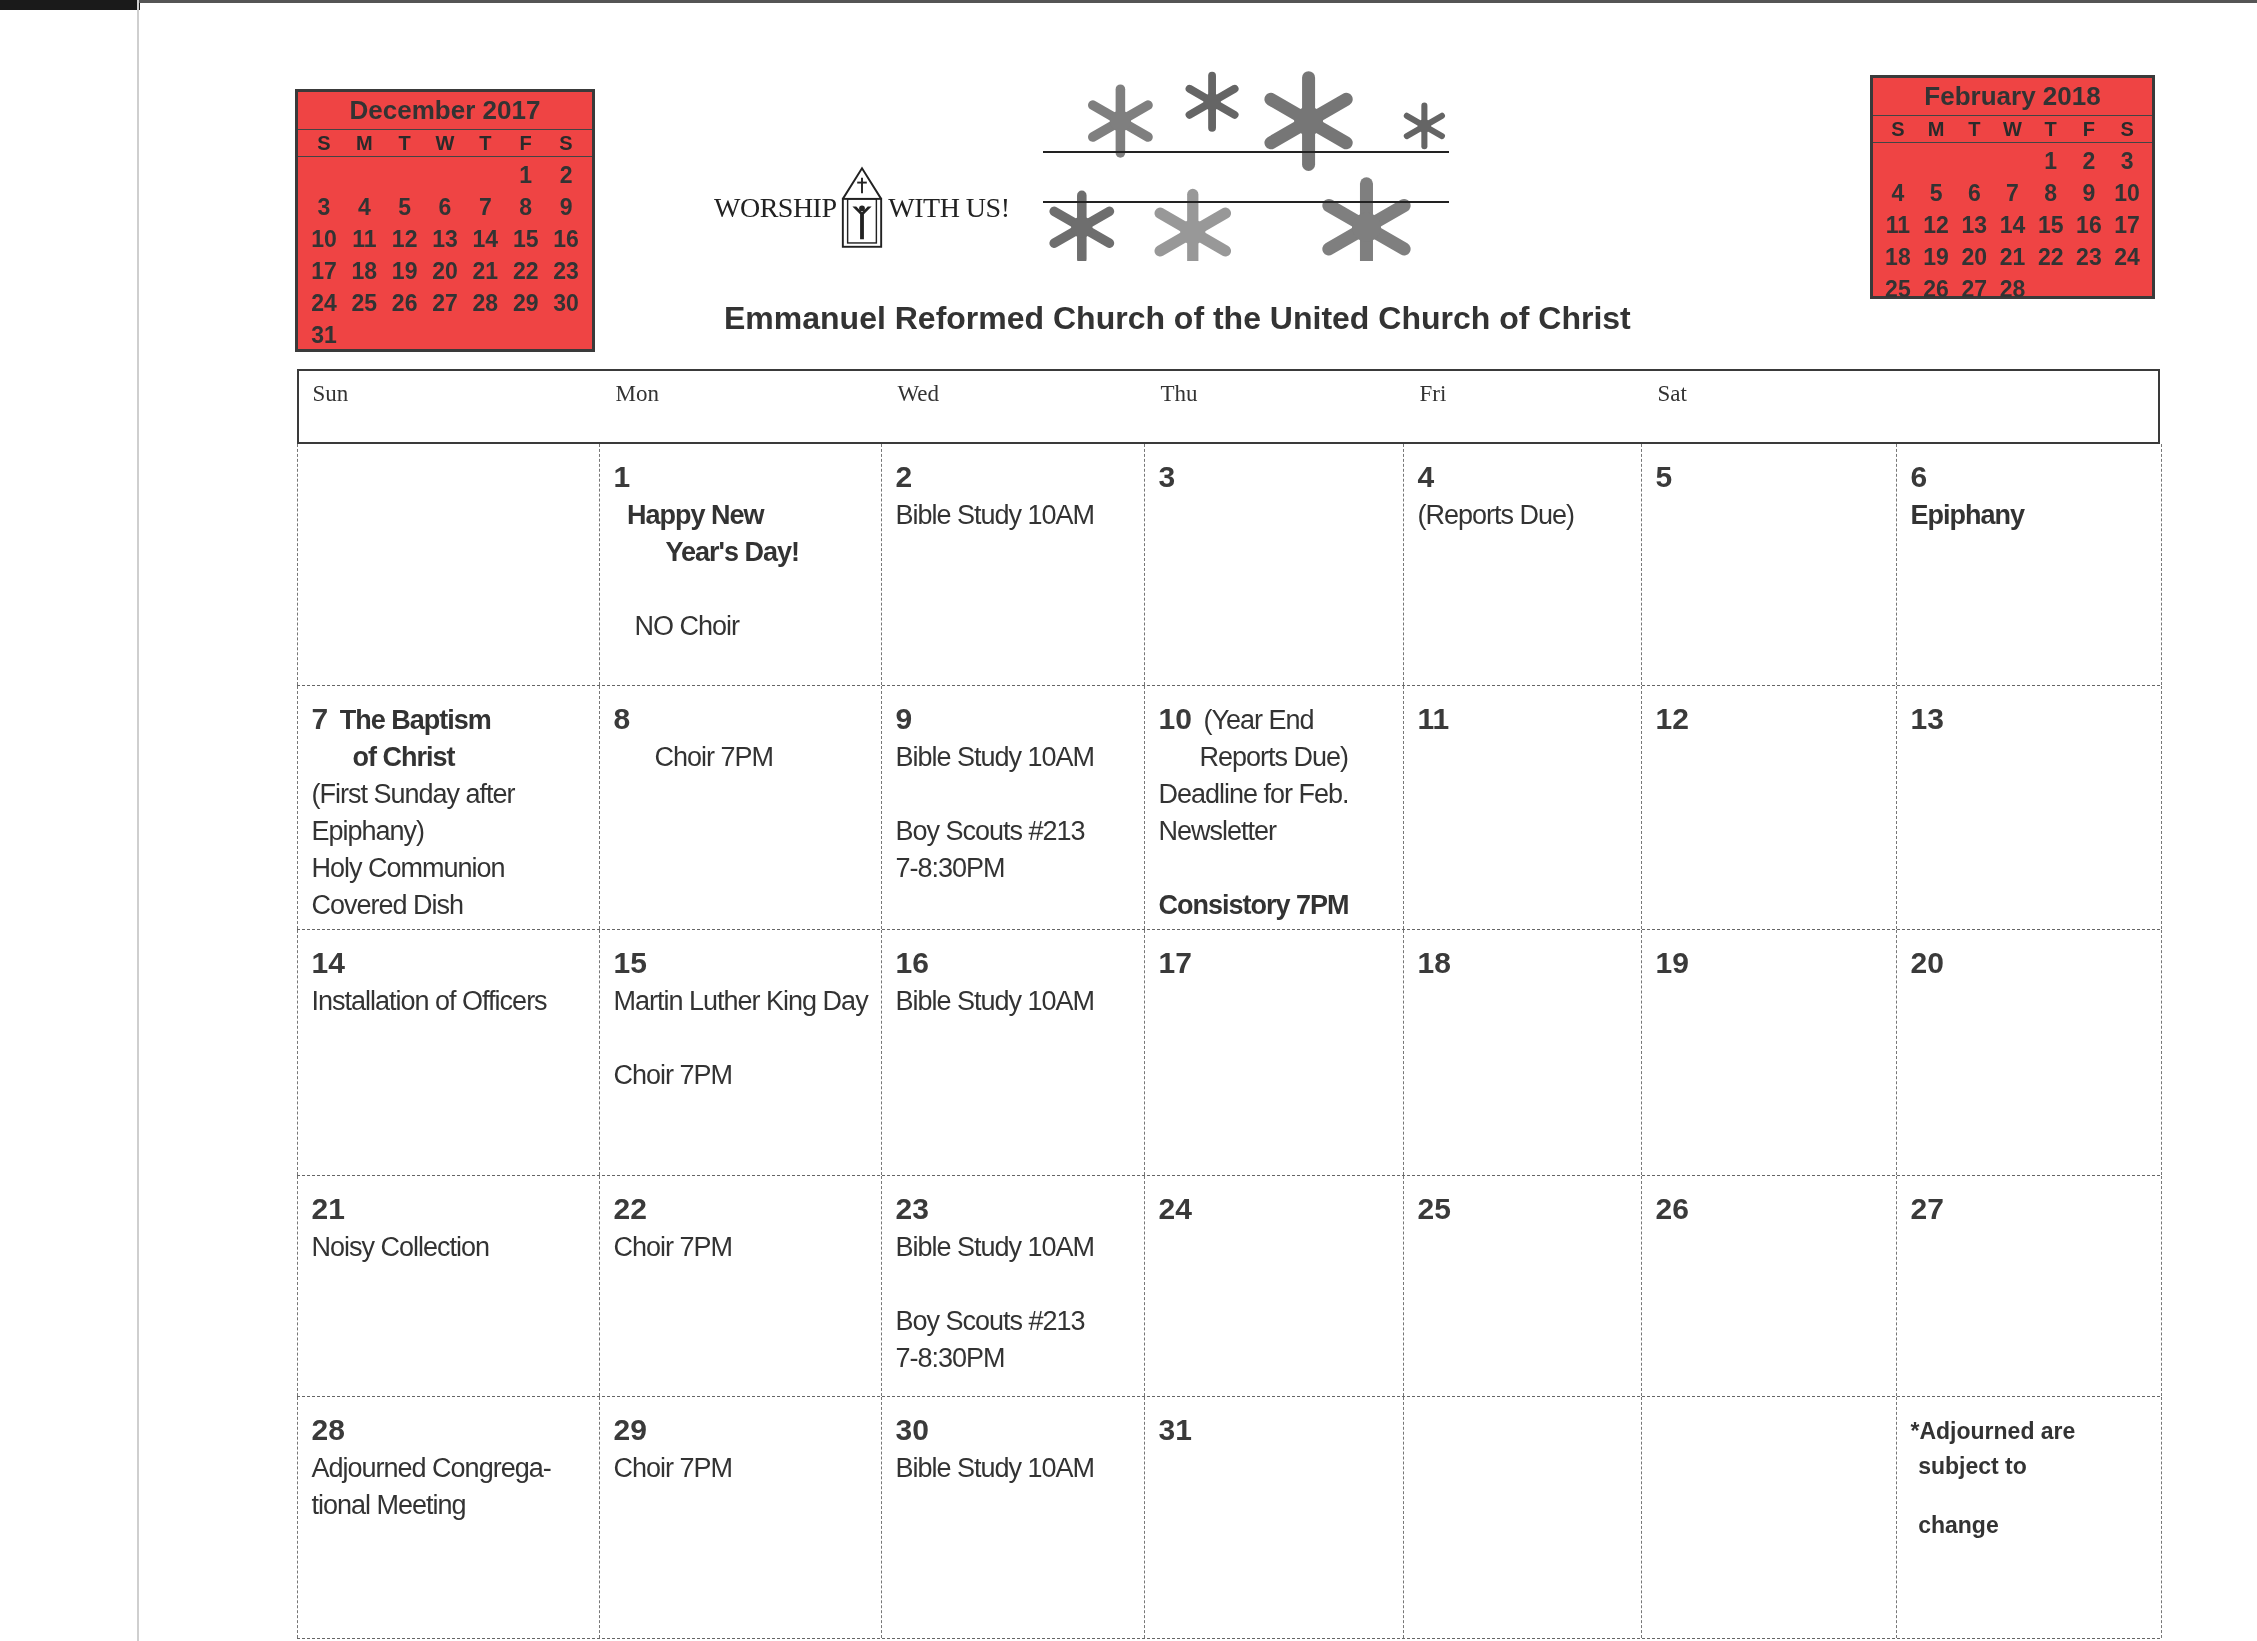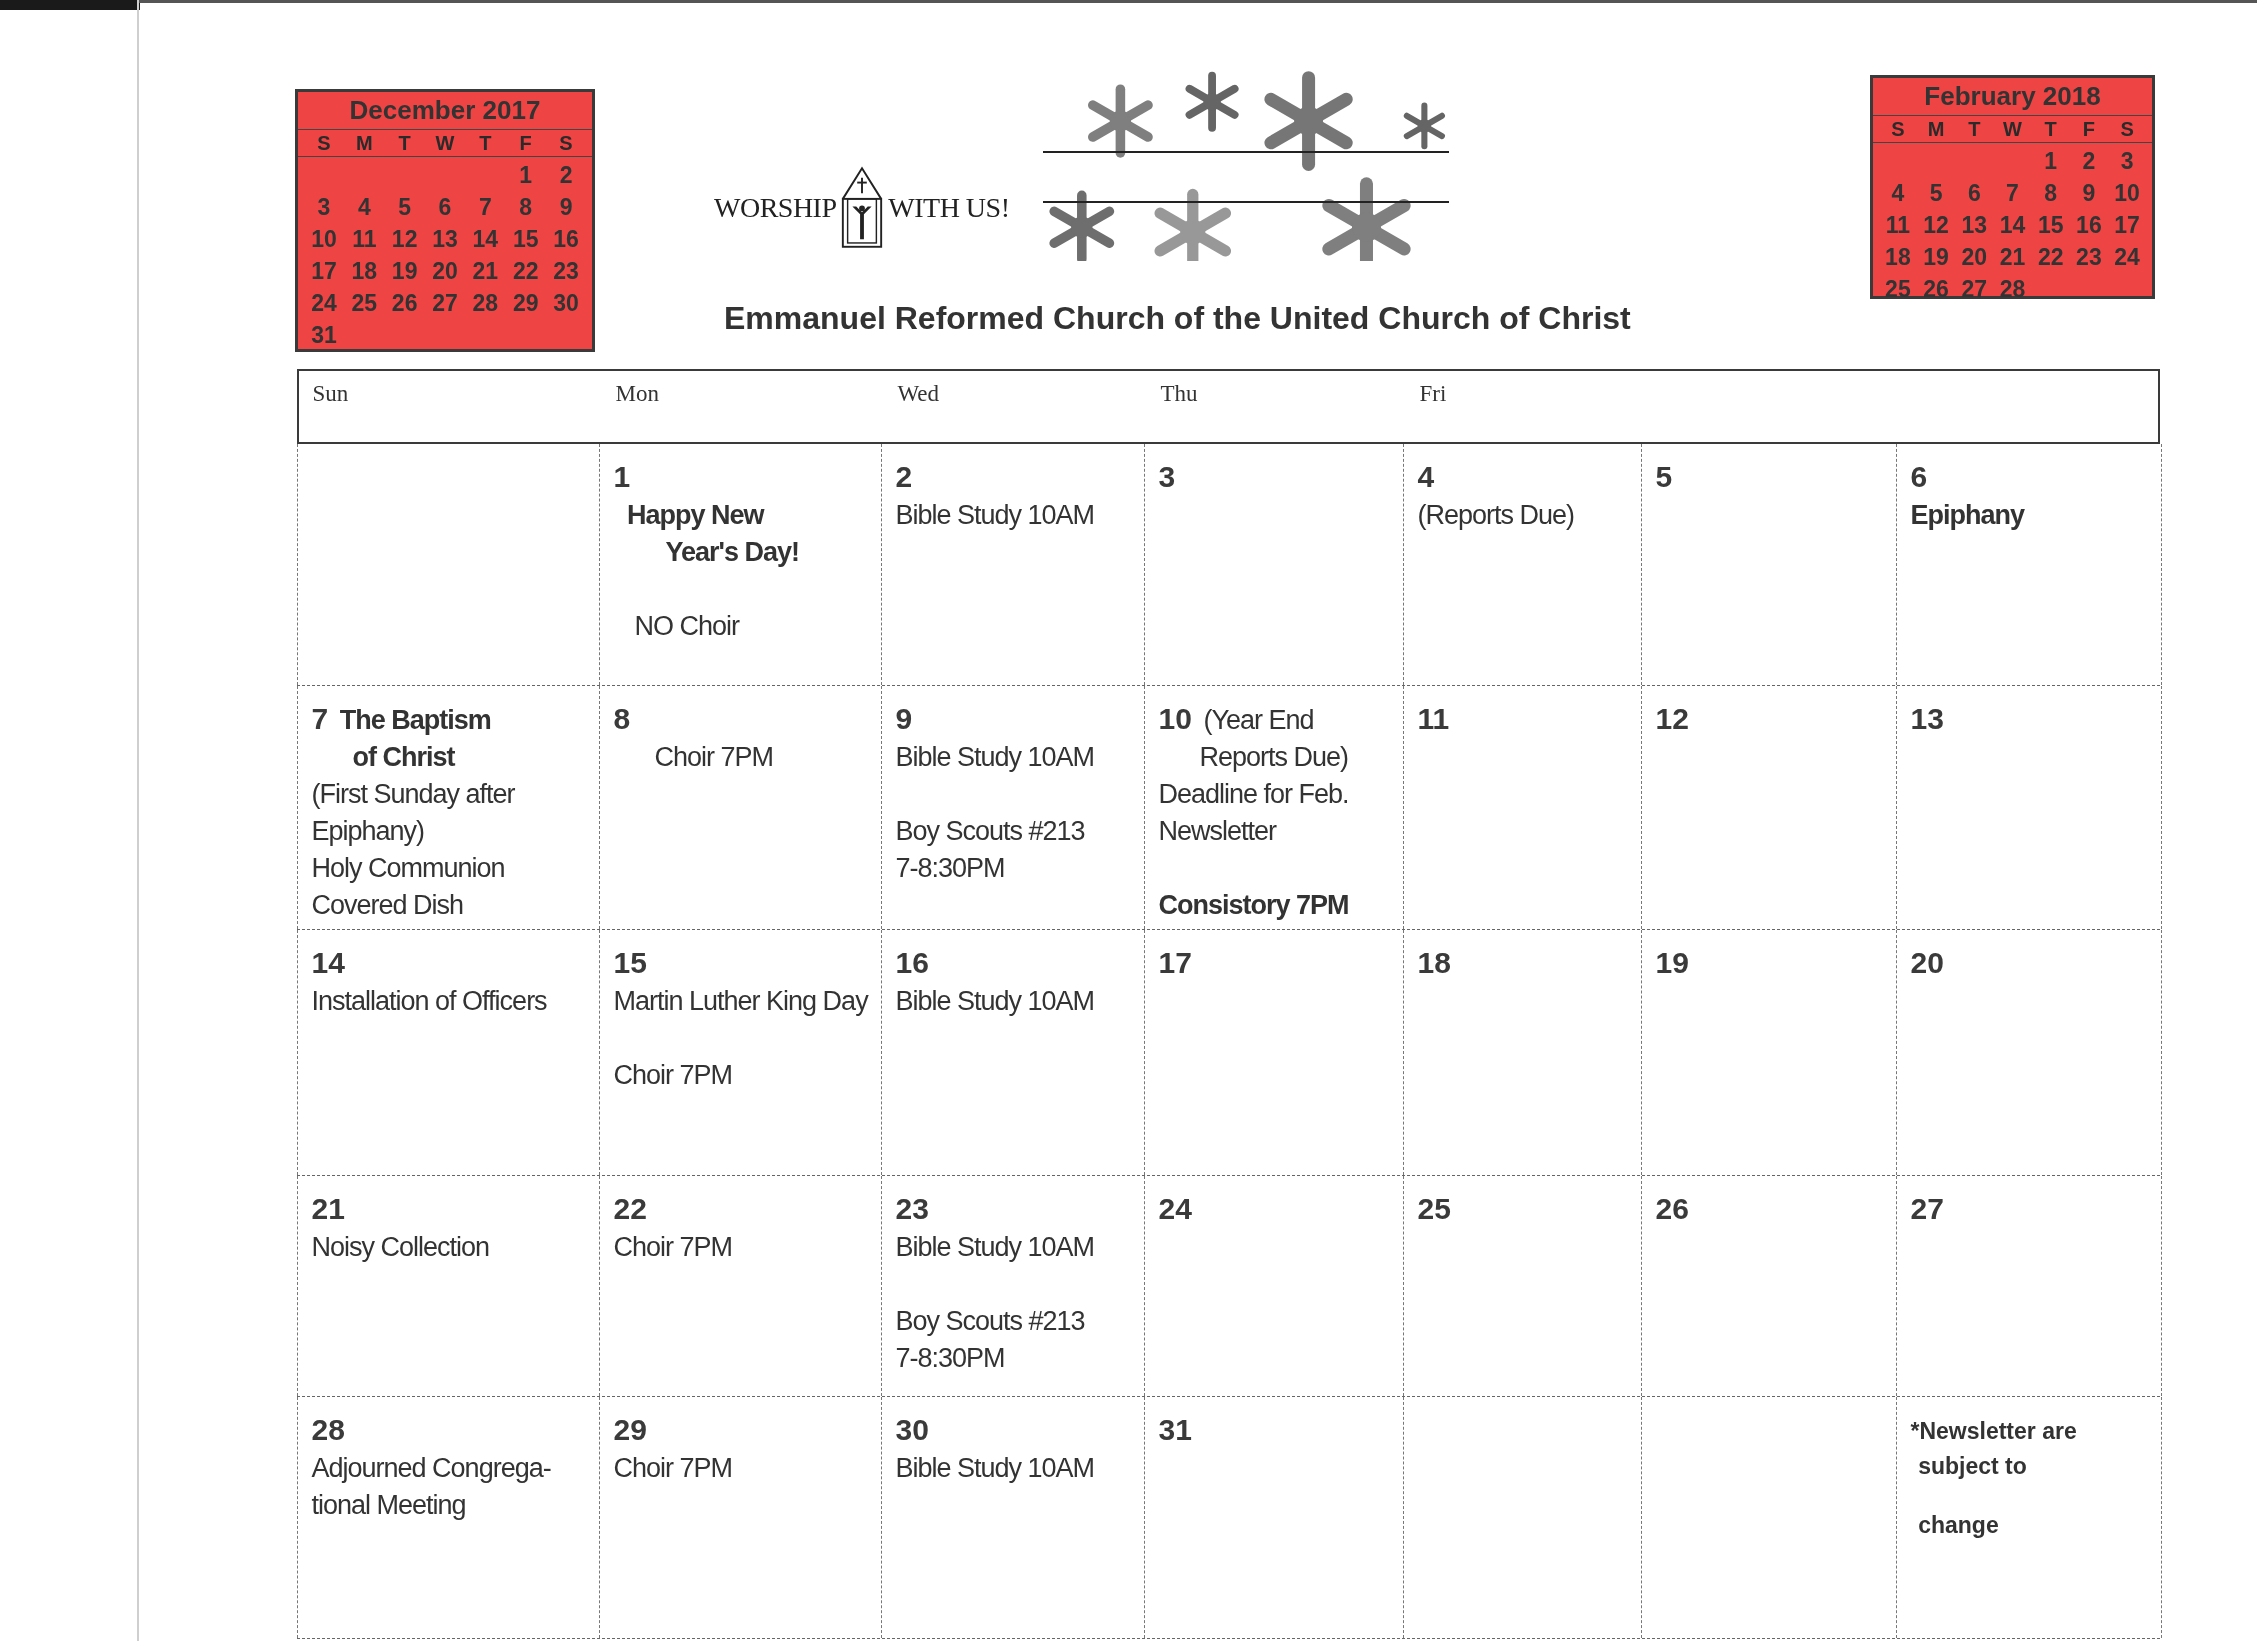--- a/index.html
+++ b/index.html
@@ -199,20 +199,21 @@
 </div>
 
 <div class="church">Emmanuel Reformed Church of the United Church of Christ</div>
 
 <div class="dayhdr">
   <div>Sun</div>
   <div>Mon</div>
   <div>Wed</div>
   <div>Thu</div>
   <div>Fri</div>
+  <div>Sat</div>
 </div>
 
 <div class="grid" id="month-grid">
     <div class="row" style="height: 241px;">
       <div class="cell">
         <div>&nbsp;</div>
       </div>
       <div class="cell">
         <div><span class="num">1</span><div class="ev bold" style="padding-left: 13.5px;">Happy New</div></div>
         <div class="ev bold" style="padding-left: 52px;">Year's Day!</div>
@@ -351,20 +352,20 @@
         <div><span class="num">31</span></div>
       </div>
       <div class="cell">
         <div>&nbsp;</div>
       </div>
       <div class="cell">
         <div>&nbsp;</div>
       </div>
       <div class="cell">
         <div class="note" style="padding-top: 3.9px;">
-          <div>*Newsletter are</div>
+          <div>*Adjourned are</div>
           <div style="padding-left: 7.7px;">subject to</div>
           <div style="padding-left: 7.7px; margin-top: 24px;">change</div>
         </div>
       </div>
     </div>
   </div>
 
 
 </body></html>

